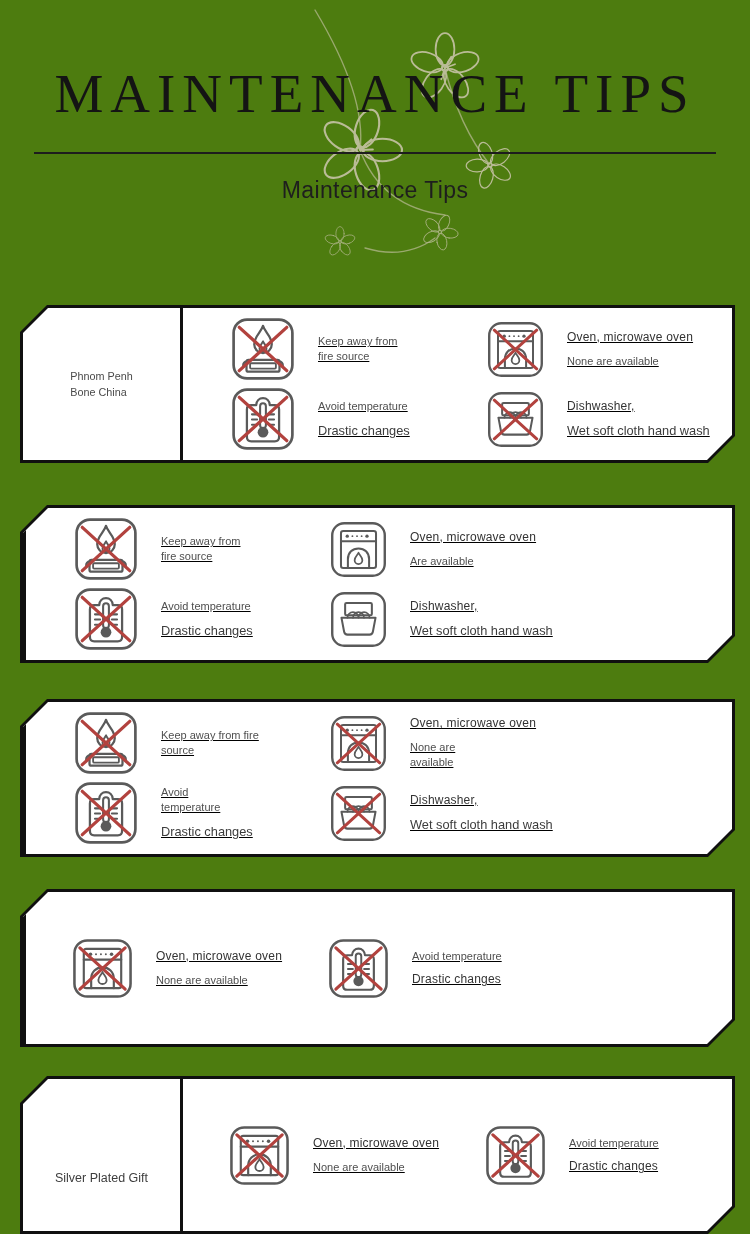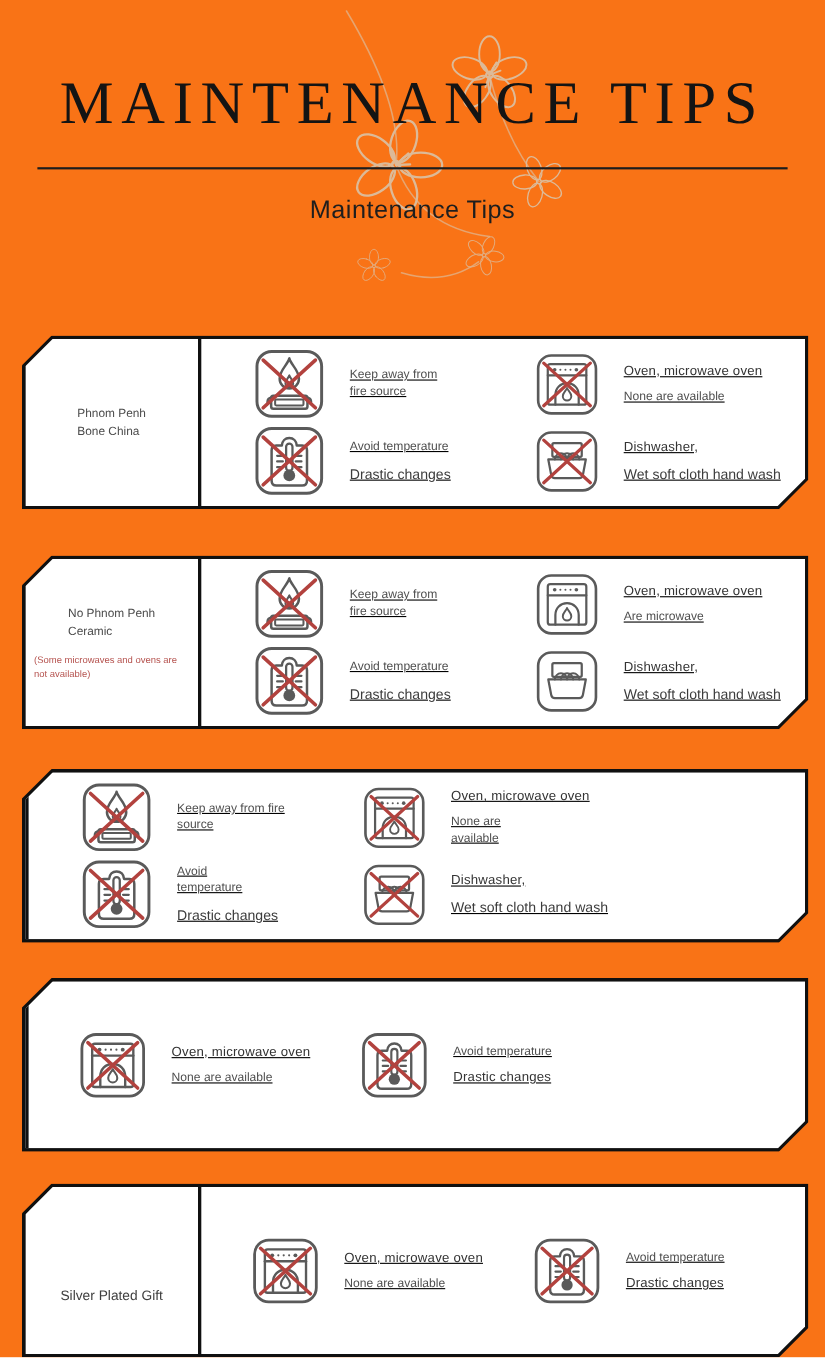--- a/index.html
+++ b/index.html
@@ -1,18 +1,18 @@
 <!DOCTYPE html>
 <html><head>
 <meta charset="utf-8">
 <style>
   html,body { margin:0; padding:0; background:#ffffff; }
   .page {
     position:relative; width:750px; height:1234px; margin:0 auto;
-    background:#f97316; overflow:hidden;
+    background:#4d7c0f; overflow:hidden;
     font-family:"Liberation Sans", sans-serif;
   }
   
   .wm { position:absolute; left:255px; top:0; width:310px; height:275px; z-index:0; opacity:.8; }
   .page-title {
     position:absolute; top:66px; left:0; width:100%; margin:0; z-index:1;
     text-align:center; font-family:"Liberation Serif", serif; font-weight:400;
     font-size:55px; letter-spacing:7px; color:#141414; white-space:nowrap; line-height:1;
   }
   .title-rule { position:absolute; top:152px; left:34px; right:34px; height:2px; background:#1d1d1d; z-index:1; }
@@ -205,25 +205,20 @@
                 <div class="line t-lg">Dishwasher,</div>
                 <div class="line t-md">Wet soft cloth hand wash</div>
               </div>
   </div>
 </div>
     </div>
   </section>
 
   <section class="panel">
     <div class="panel-inner">
-      <div class="panel-label">
-        <div class="label-text">No Phnom Penh
-Ceramic</div>
-        <div class="label-note">(Some microwaves and ovens are not available)</div>
-      </div>
       <div class="panel-divider"></div>
       <div class="panel-items grid4">
   <div class="care-item">
     <span class="care-icon icon-fire">
                 <svg viewBox="0 0 64 64" fill="none" stroke="#5a5a5a" stroke-width="2.2" stroke-linecap="round" stroke-linejoin="round">
     <rect x="3.5" y="3.5" width="57" height="57" rx="13" stroke-width="2.6"></rect>
 
     <path d="M32 9.5 C30.5 15.5 23.5 19.5 23.5 27.5 A8.5 8.5 0 0 0 40.5 27.5 C40.5 19.5 33.5 15.5 32 9.5 Z"></path>
     <path d="M32 24.5 C31.2 27 28.6 28.6 28.6 31.4 A3.4 3.4 0 0 0 35.4 31.4 C35.4 28.6 32.8 27 32 24.5 Z" stroke-width="1.8"></path>
     <path d="M16.5 44 Q12.8 44.6 12.8 48"></path>
@@ -251,21 +246,21 @@
     <circle cx="30.4" cy="17.5" r="1" fill="#5a5a5a" stroke="none"></circle>
                   <circle cx="35.4" cy="17.5" r="1" fill="#5a5a5a" stroke="none"></circle>
     <circle cx="41.2" cy="17.5" r="1.8" fill="#5a5a5a" stroke="none"></circle>
     <path d="M20.5 52 V42.5 C20.5 35.3 25.5 30.8 32 30.8 C38.5 30.8 43.5 35.3 43.5 42.5 V52"></path>
     <path d="M32 35.5 C31 38.3 27.8 40.2 27.8 43.6 A4.2 4.2 0 0 0 36.2 43.6 C36.2 40.2 33 38.3 32 35.5 Z" stroke-width="1.9"></path>
 
   </svg>
               </span>
     <div class="care-text">
                 <div class="line t-lg">Oven, microwave oven</div>
-                <div class="line t-sm">Are microwave</div>
+                <div class="line t-sm">Are available</div>
               </div>
   </div>
 
   <div class="care-item">
     <span class="care-icon icon-thermometer">
                 <svg viewBox="0 0 64 64" fill="none" stroke="#5a5a5a" stroke-width="2.2" stroke-linecap="round" stroke-linejoin="round">
     <rect x="3.5" y="3.5" width="57" height="57" rx="13" stroke-width="2.6"></rect>
 
     <path d="M25.4 18.5 C25.7 14.4 28.4 11.8 32 11.8 C35.6 11.8 38.3 14.4 38.6 18.5 H43.4 C46 18.5 47.6 20.1 47.6 22.7 V49.4 C47.6 52 46 53.6 43.4 53.6 H20.6 C18 53.6 16.4 52 16.4 49.4 V22.7 C16.4 20.1 18 18.5 20.6 18.5 Z"></path>
     <rect x="29.2" y="16.8" width="5.6" height="24" rx="2.8" stroke-width="2"></rect>

